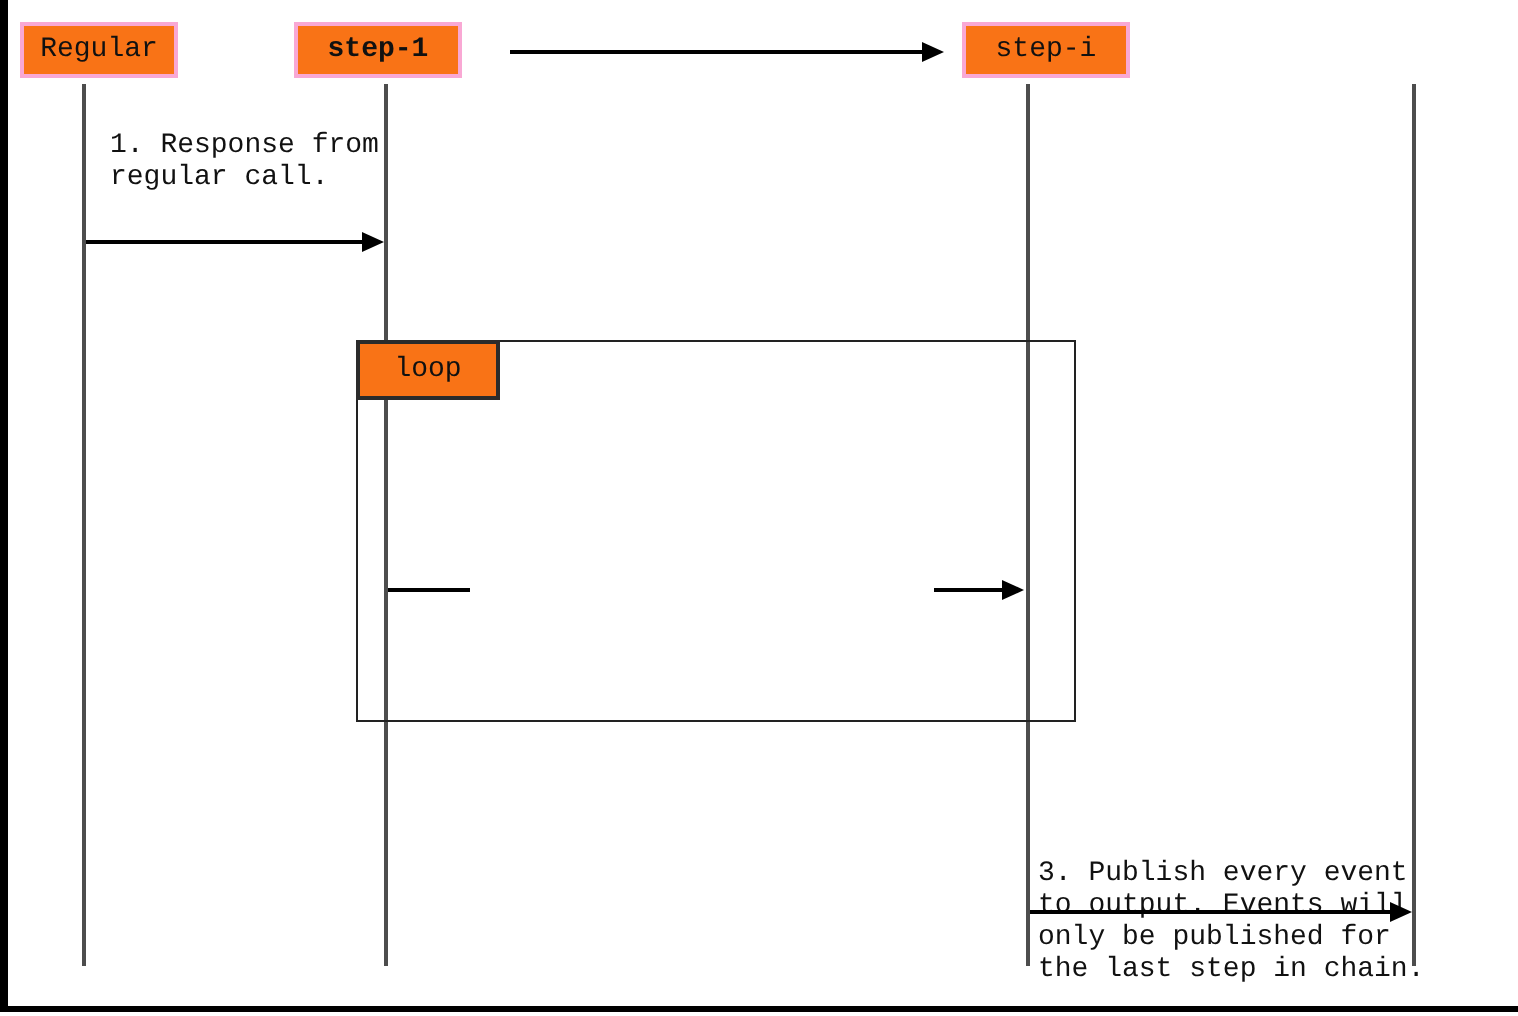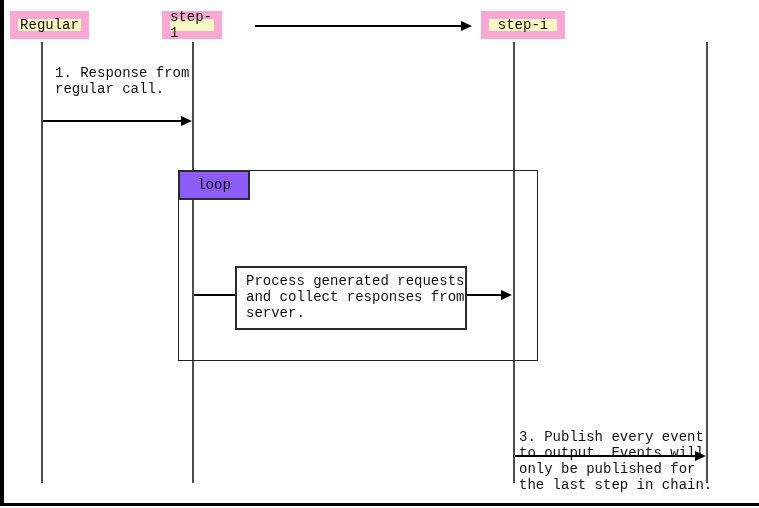--- a/index.html
+++ b/index.html
@@ -19,22 +19,22 @@
   }
   .bottom-bar {
     position: absolute; left: 0; top: 503px; width: 759px; height: 3px;
     background: #000;
   }
   
   .actor-box {
     position: absolute;
     top: 11px; height: 28px;
     box-sizing: border-box;
-    border: 8px solid #f9a8d4;
-    background: #fef9c3;
+    border: 2px solid #f9a8d4;
+    background: #f97316;
     display: flex; align-items: center; justify-content: center;
     font-size: 14px;
     z-index: 5;
   }
   
   .lifeline {
     position: absolute; top: 42px; height: 441px; width: 2px;
     background: #4d4d4d;
     z-index: 1;
   }
@@ -43,21 +43,21 @@
     position: absolute; left: 178px; top: 170px; width: 360px; height: 191px;
     box-sizing: border-box;
     border: 1px solid #222;
     background: transparent;
     z-index: 2;
   }
   .loop-label {
     position: absolute; left: 178px; top: 170px; width: 72px; height: 30px;
     box-sizing: border-box;
     border: 2px solid #2b2b2b;
-    background: #8b5cf6;
+    background: #f97316;
     display: flex; align-items: center; justify-content: center;
     font-size: 14px;
     z-index: 3;
   }
   
   .process-box {
     position: absolute; left: 235px; top: 266px; width: 232px; height: 64px;
     box-sizing: border-box;
     border: 2px solid #2b2b2b;
     background: #fff;
@@ -97,21 +97,21 @@
   <div class="bottom-bar"></div>
 
   <div class="lifeline" style="left:41px;"></div>
   <div class="lifeline" style="left:192px;"></div>
   <div class="lifeline" style="left:513px;"></div>
   <div class="lifeline" style="left:706px;"></div>
 
   <div class="actor-box" style="left:10px; width:79px;">
     <span>Regular</span>
   </div>
-  <div class="actor-box" style="left:162px; width:60px;">
+  <div class="actor-box" style="left:147px; width:84px;font-weight:bold;">
     <span>step-1</span>
   </div>
   <div class="actor-box" style="left:481px; width:84px;">
     <span>step-i</span>
   </div>
 
   <div class="arrow-line" style="left:255px; top:25px; width:208px;"></div>
   <div class="arrowhead" style="left:461px; top:21px;"></div>
 
   <div class="msg msg1">1. Response from
@@ -119,23 +119,20 @@
   <div class="arrow-line" style="left:43px; top:120px; width:140px;"></div>
   <div class="arrowhead" style="left:181px; top:116px;"></div>
 
   <div class="loop-frame"></div>
   <div class="loop-label">
     <span>loop</span>
   </div>
 
 
   <div class="arrow-line" style="left:194px; top:294px; width:41px;"></div>
-  <div class="process-box">Process generated requests
-and collect responses from
-server.</div>
   <div class="arrow-line" style="left:467px; top:294px; width:36px;"></div>
   <div class="arrowhead" style="left:501px; top:290px;"></div>
 
   <div class="msg msg3">3. Publish every event
 to output. Events will
 only be published for
 the last step in chain.</div>
   <div class="arrow-line" style="left:515px; top:455px; width:181px;"></div>
   <div class="arrowhead" style="left:695px; top:451px;"></div>
 

